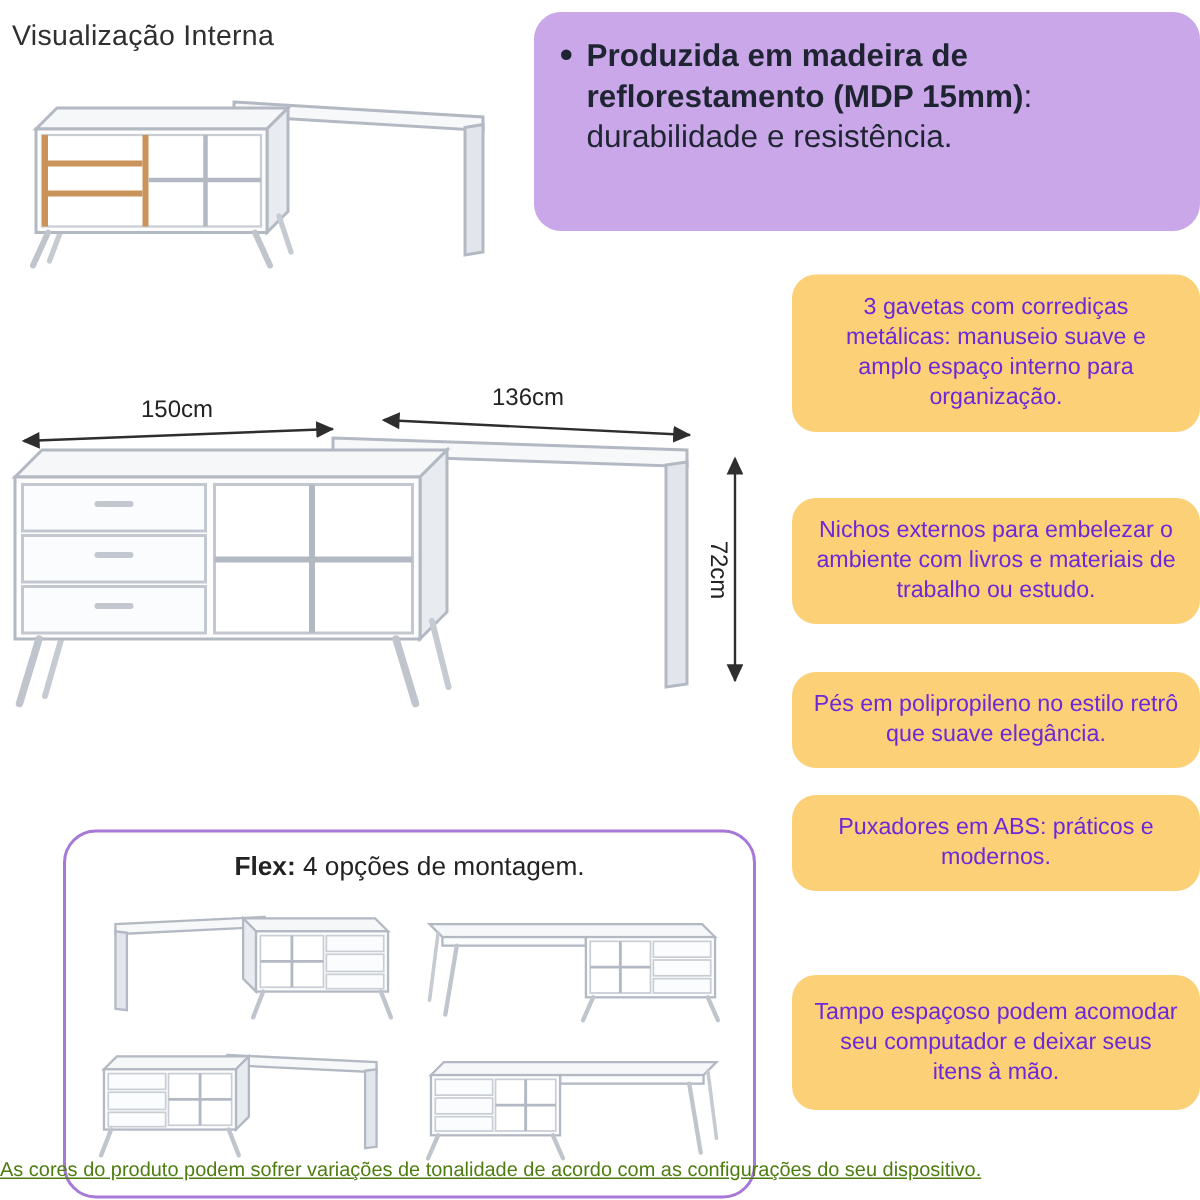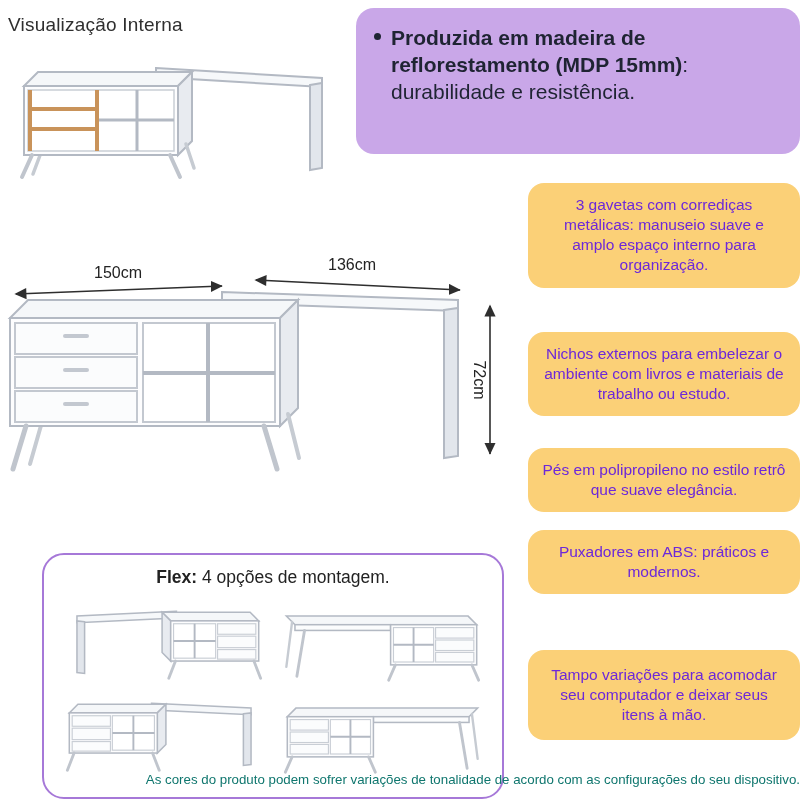--- a/index.html
+++ b/index.html
@@ -38,22 +38,22 @@
   
   .flex-card { left:42px; top:514px; width:462px; height:246px;
     border:2.5px solid #A678D8; border-radius:22px; background:#fff;margin-top:39px; }
   .flex-title { text-align:center; margin-top:12px; font-size:17.5px; color:#222; }
   .flex-grid { display:grid; grid-template-columns:1fr 1fr;
     gap:4px 10px; padding:8px 16px 8px; }
   .flex-grid svg { width:100%; height:88px; display:block; }
   .mirror { transform:scaleX(-1); }
 
   
-  .footer { left:0; top:772px; width:800px; text-align:right;
-    font-size:13.3px; color:#0f766e; }
+  .footer { left:0; top:772px; width:800px; text-align:left;
+    font-size:13.3px; color:#4d7c0f;text-decoration:underline; }
 </style>
 </head>
 <body>
 
 <div class="abs internal-title">Visualização Interna</div>
 
 <svg class="abs internal-svg" viewBox="0 0 340 140">
   <polygon points="148,22 314,32 314,41 148,31" fill="#f6f8fa" stroke="#b3b9c3" stroke-width="2"></polygon>
   <polygon points="302,39 314,37 314,122 302,124" fill="#e2e6ec" stroke="#b3b9c3" stroke-width="2"></polygon>
   <polygon points="16,40 170,40 184,26 30,26" fill="#f5f7f9" stroke="#b3b9c3" stroke-width="2"></polygon>
@@ -119,21 +119,21 @@
   <text x="352" y="30" text-anchor="middle" font-size="16">136cm</text>
 
   <line x1="490" y1="66" x2="490" y2="214" stroke="#2e2e2e" stroke-width="1.6" marker-start="url(#ahS)" marker-end="url(#ahE)"></line>
   <text x="474" y="140" transform="rotate(90 474 140)" text-anchor="middle" font-size="16">72cm</text>
 </svg>
 
 <div class="abs yellow-card yc1">3 gavetas com corrediças metálicas: manuseio suave e amplo espaço interno para organização.</div>
 <div class="abs yellow-card yc2">Nichos externos para embelezar o ambiente com livros e materiais de trabalho ou estudo.</div>
 <div class="abs yellow-card yc3">Pés em polipropileno no estilo retrô que suave elegância.</div>
 <div class="abs yellow-card yc4">Puxadores em ABS: práticos e modernos.</div>
-<div class="abs yellow-card yc5">Tampo variações para acomodar seu computador e deixar seus itens à mão.</div>
+<div class="abs yellow-card yc5">Tampo espaçoso podem acomodar seu computador e deixar seus itens à mão.</div>
 
 <div class="abs flex-card">
   <div class="flex-title"><span class="b">Flex:</span><span> 4 opções de montagem.</span></div>
   <div class="flex-grid">
 
     <svg class="mirror" viewBox="0 0 210 92">
       <polygon points="92,16 196,21 196,28 92,23" fill="#f6f8fa" stroke="#b3b9c3" stroke-width="1.6"></polygon>
       <polygon points="188,27 196,26 196,80 188,81" fill="#e2e6ec" stroke="#b3b9c3" stroke-width="1.6"></polygon>
       <polygon points="6,26 98,26 107,17 15,17" fill="#f5f7f9" stroke="#b3b9c3" stroke-width="1.6"></polygon>
       <polygon points="98,26 107,17 107,59 98,68" fill="#e8ebf0" stroke="#b3b9c3" stroke-width="1.6"></polygon>

